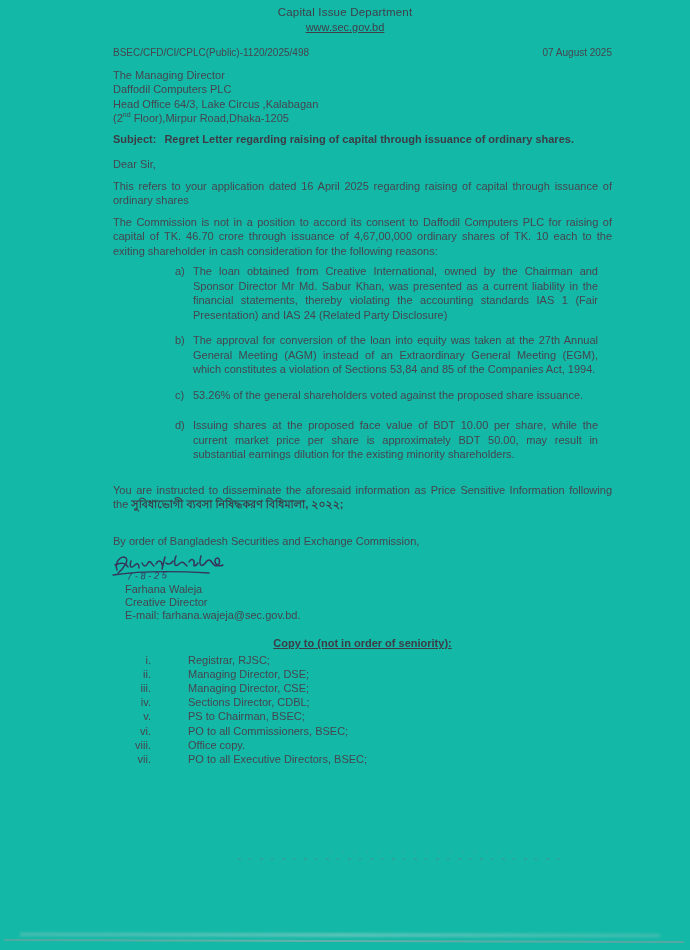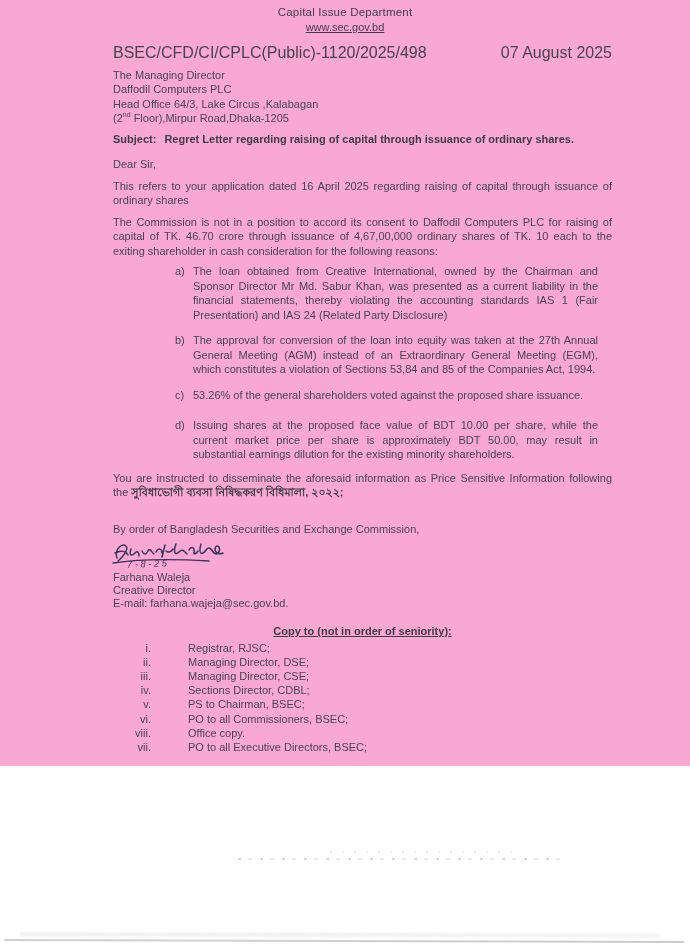--- a/index.html
+++ b/index.html
@@ -1,66 +1,66 @@
 <!DOCTYPE html>
 <html><head>
 <meta charset="utf-8">
 <style>
   * { margin: 0; padding: 0; box-sizing: border-box; }
   html, body { background: #ffffff; }
   body { width: 690px; height: 950px; position: relative; overflow: hidden; }
 
   .page {
     position: relative;
-    width: 690px; height: 766px;
-    background: #f9a8d4;
+    width: 690px; height: 950px;
+    background: #14b8a6;
     font-family: "Liberation Sans", sans-serif;
     color: #45454f;
     padding: 5px 78px 0 113px;
     font-size: 11px;
     line-height: 14.5px;
   }
 
   .center { text-align: center; }
   .letterhead-dept { font-size: 11.5px; color: #3e3e49; letter-spacing: .2px; margin-left: -35px; }
   .letterhead-site { font-size: 11px; color: #3e3e49; text-decoration: underline; margin-left: -35px; }
 
-  .ref-row { display: flex; justify-content: space-between; margin-top: 12px; font-size: 16px; }
+  .ref-row { display: flex; justify-content: space-between; margin-top: 12px; font-size: 10px; }
 
   .recipient { margin-top: 7px; }
   .recipient div { line-height: 14.5px; }
   sup { font-size: 7px; vertical-align: super; line-height: 0; }
 
   .subject { margin-top: 6px; font-weight: bold; color: #3c3c46; }
   .subject .subject-text { margin-left: 8px; }
 
   .salutation { margin-top: 11px; }
 
   .para { margin-top: 7px; text-align: justify; }
 
   .reasons { margin-top: 6px; }
   .reason { display: flex; margin-left: 62px; margin-top: 11px; }
   .reason:first-child { margin-top: 0; }
   .reason .marker { width: 18px; flex: 0 0 18px; }
   .reason .rtext { flex: 1; text-align: justify; padding-right: 14px; }
   .reason.gap-lg { margin-top: 16px; }
 
-  .instruction { margin-top: 9px; text-align: justify; }
+  .instruction { margin-top: 21px; text-align: justify; }
   .bn { font-weight: bold; color: #3c3c46; }
 
   .by-order { margin-top: 22px; }
 
   .sig-block { margin-top: 6px; position: relative; height: 29px; width: 150px; }
   .sig-svg { position: absolute; left: -6px; top: -2px; }
   .sig-date {
     position: absolute; left: 14px; top: 15px;
     font-size: 9.5px; color: #3a3a58; font-style: italic;
     letter-spacing: 2.5px; transform: rotate(-2deg);
   }
-  .signatory div { line-height: 13px; }
+  .signatory div { line-height: 13px; margin-left: 12px; }
 
   .copy-block { margin-top: 14px; }
   .copy-title { font-weight: bold; text-decoration: underline; color: #3c3c46; text-align: center; }
   .copy-list { margin-top: 2px; }
   .copy-item { display: flex; line-height: 14.2px; }
   .copy-item .roman { width: 38px; flex: 0 0 38px; text-align: right; padding-right: 0; }
   .copy-item .ctext { margin-left: 13px; padding-left: 24px; }
 
   .bleed-line-1 {
     position: absolute; left: 238px; top: 858px; width: 330px; height: 2px;

